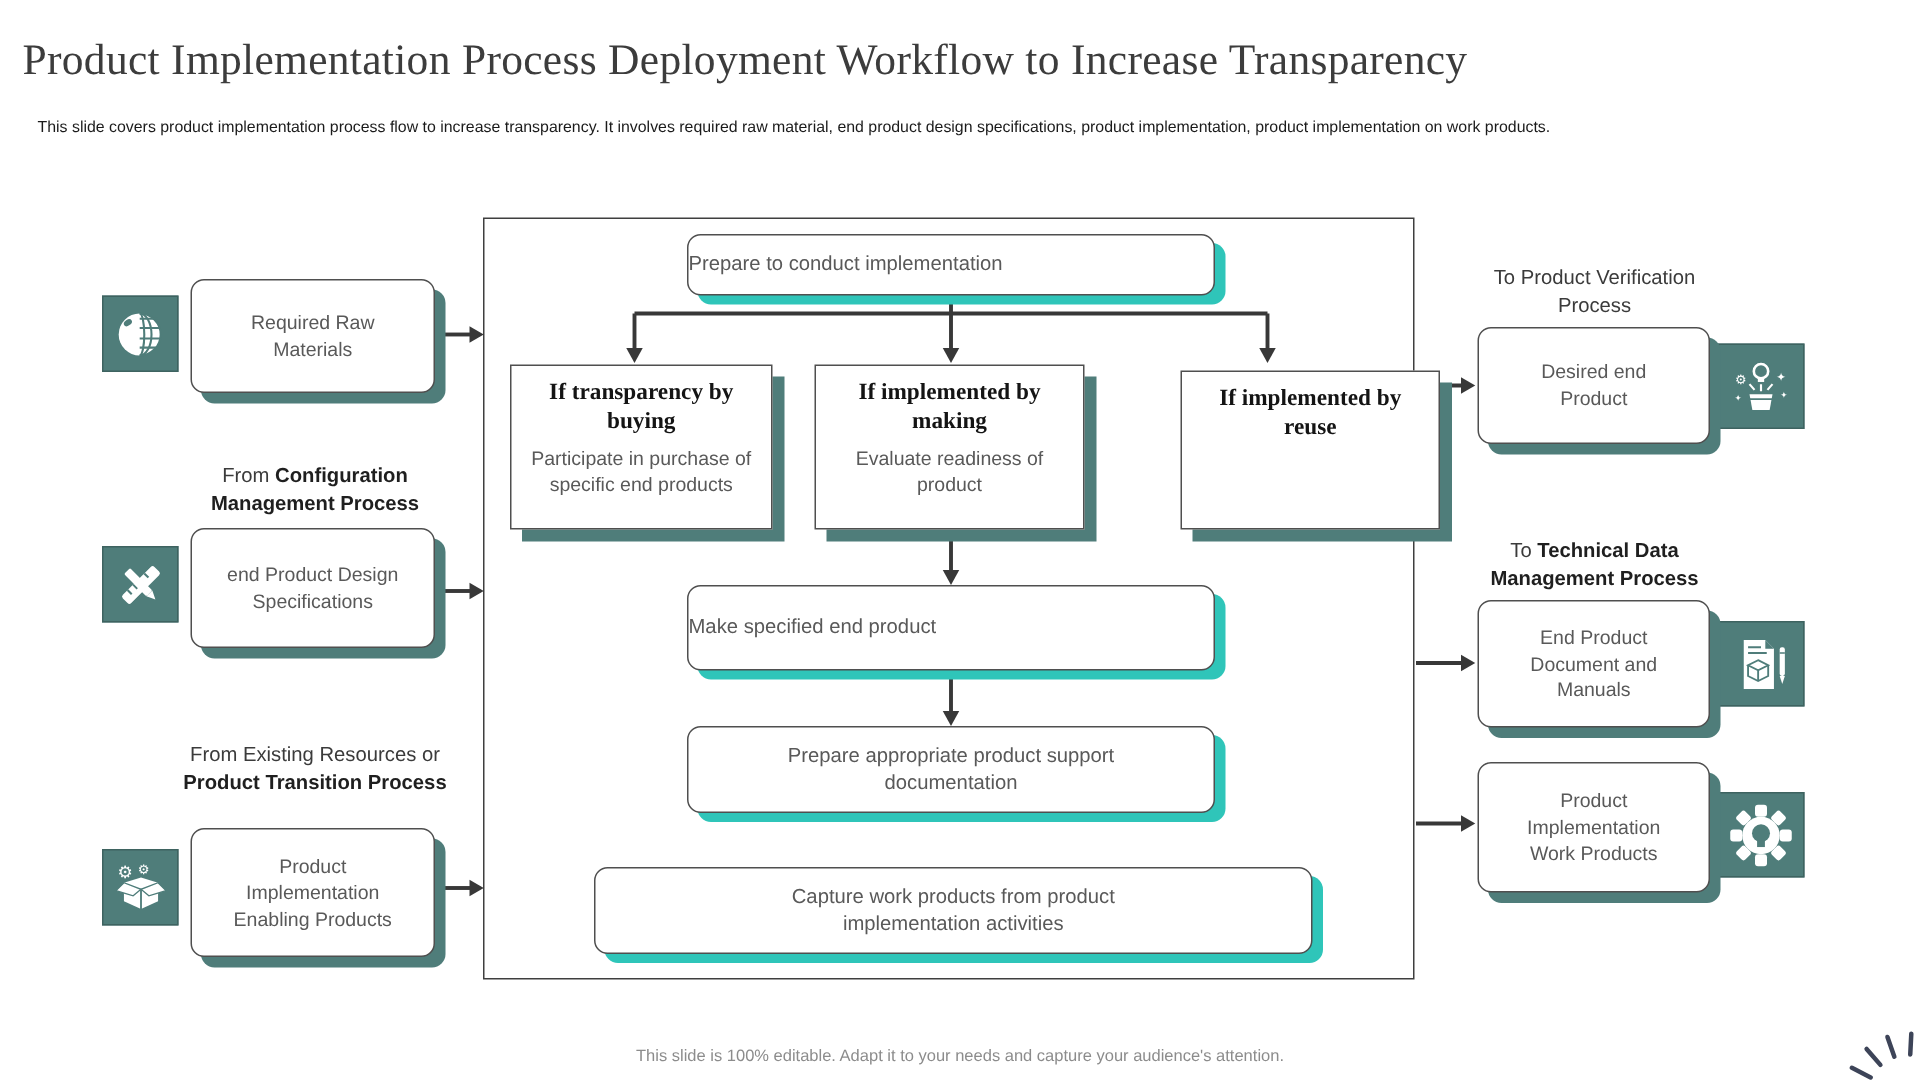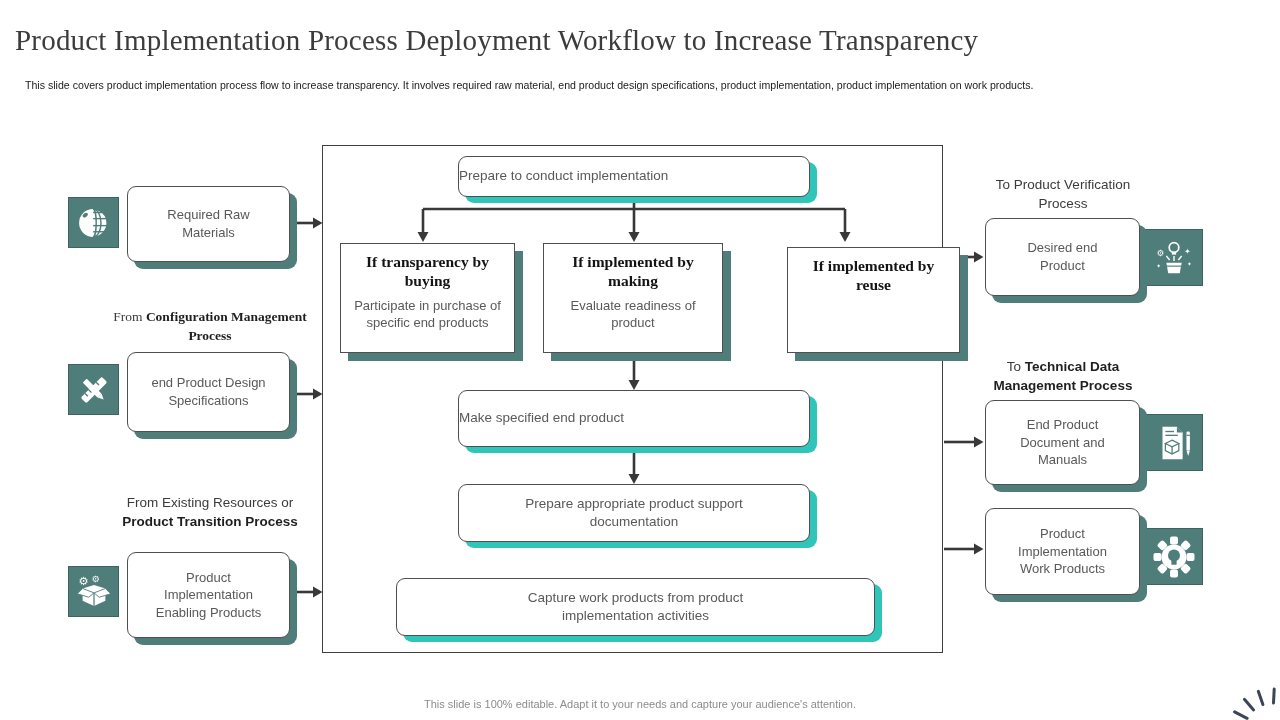--- a/index.html
+++ b/index.html
@@ -98,21 +98,21 @@
           <path d="M23 27 h16"></path>
           <path d="M23 34 h13"></path>
       </g>
       <ellipse cx="14" cy="15" rx="3.4" ry="2.2" fill="#4F7D7A" transform="rotate(-35 14 15)"></ellipse>
     </svg>
   </div>
   <div class="box rounded sh-teal lbl-pad" style="left:127px;top:186px;width:163px;height:76px;">
     <span>Required Raw Materials</span>
   </div>
 
-  <div class="side-label" style="left:112px;top:308px;width:196px;font-family:Liberation Serif, serif;">
+  <div class="side-label" style="left:112px;top:308px;width:196px;">
     <span>From </span><b>Configuration Management Process</b>
   </div>
 
   <div class="icon-sq small" style="left:68px;top:364px;">
     <svg width="42" height="42" viewBox="0 0 48 48">
       <g transform="rotate(-45 24 24)">
         <rect x="7" y="19.5" width="34" height="9" rx="2" fill="#fff"></rect>
         <g stroke="#4F7D7A" stroke-width="1.6">
           <line x1="14" y1="19.5" x2="14" y2="24"></line>
             <line x1="20" y1="19.5" x2="20" y2="24"></line>

